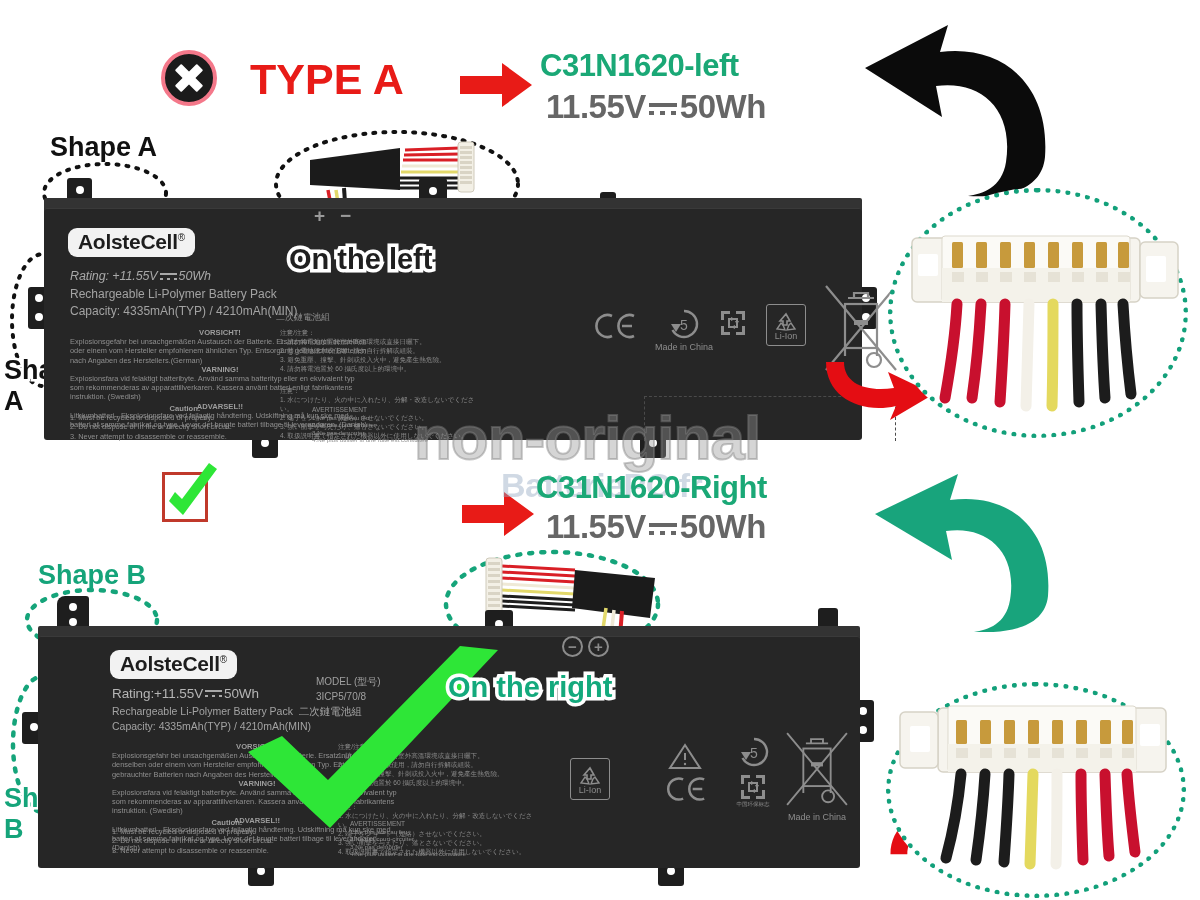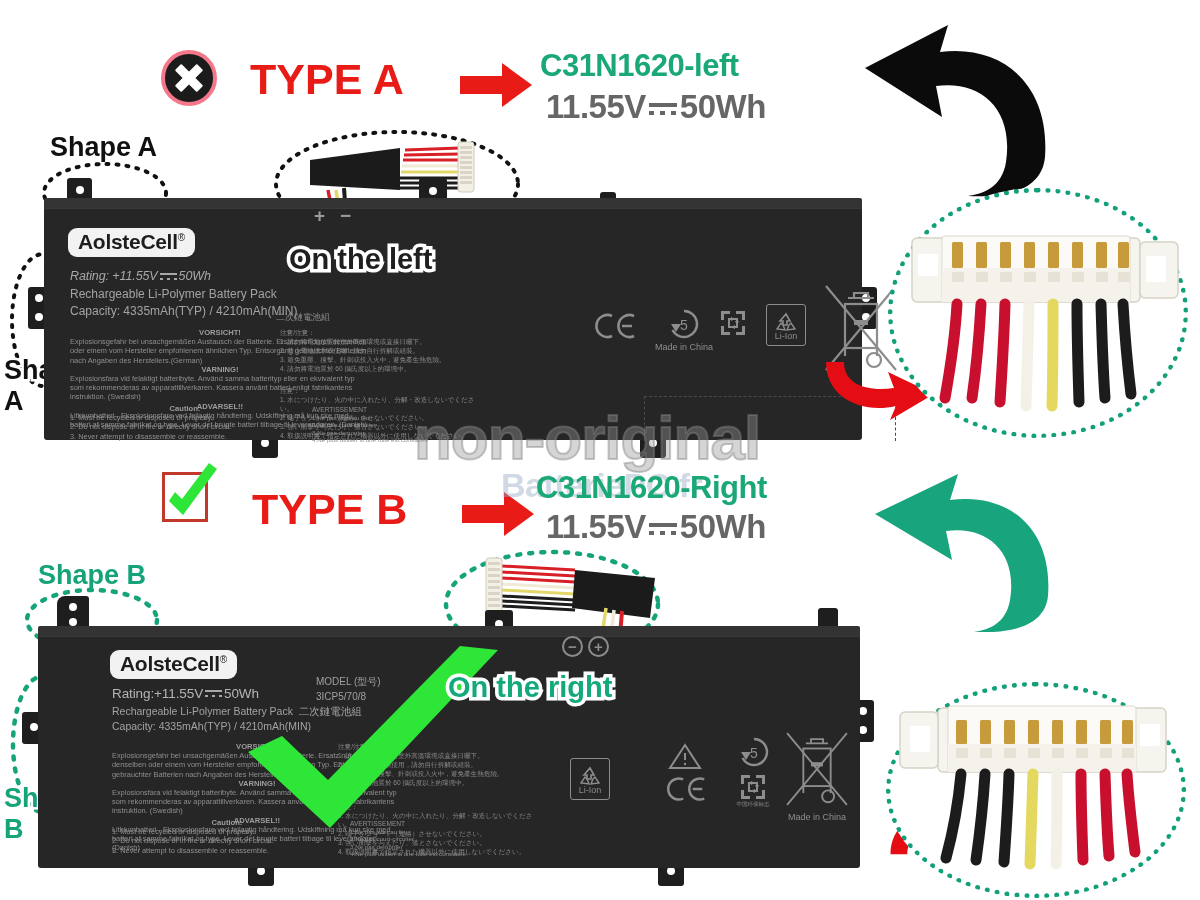--- a/index.html
+++ b/index.html
@@ -349,21 +349,20 @@
   </div>
 
   <div class="wm-nonorig" style="left:414px;top:402px;">non-original</div>
 
   <div class="hdr-badge-v" style="left:162px;top:472px;">
     <svg class="check-svg" width="64" height="70" viewBox="0 0 64 70">
       <path d="M8 40 L22 54 L56 8 L48 2 L21 38 L14 31 Z" fill="#2ee637"></path>
     </svg>
   </div>
 
-  <div class="type-label" style="left:252px;top:485px;">TYPE B</div>
 
   <div class="red-arrow" style="left:462px;top:492px;">
     <svg width="72" height="44" viewBox="0 0 72 44">
         <path d="M0 13 H42 V0 L72 22 L42 44 V31 H0 Z" fill="#e81b17"></path>
       </svg>
   </div>
 
   <div class="wm-brand" style="left:501px;top:466px;">BatteriePC.fr</div>
 
   <div class="model-name" style="left:536px;top:470px;">C31N1620-Right</div>

